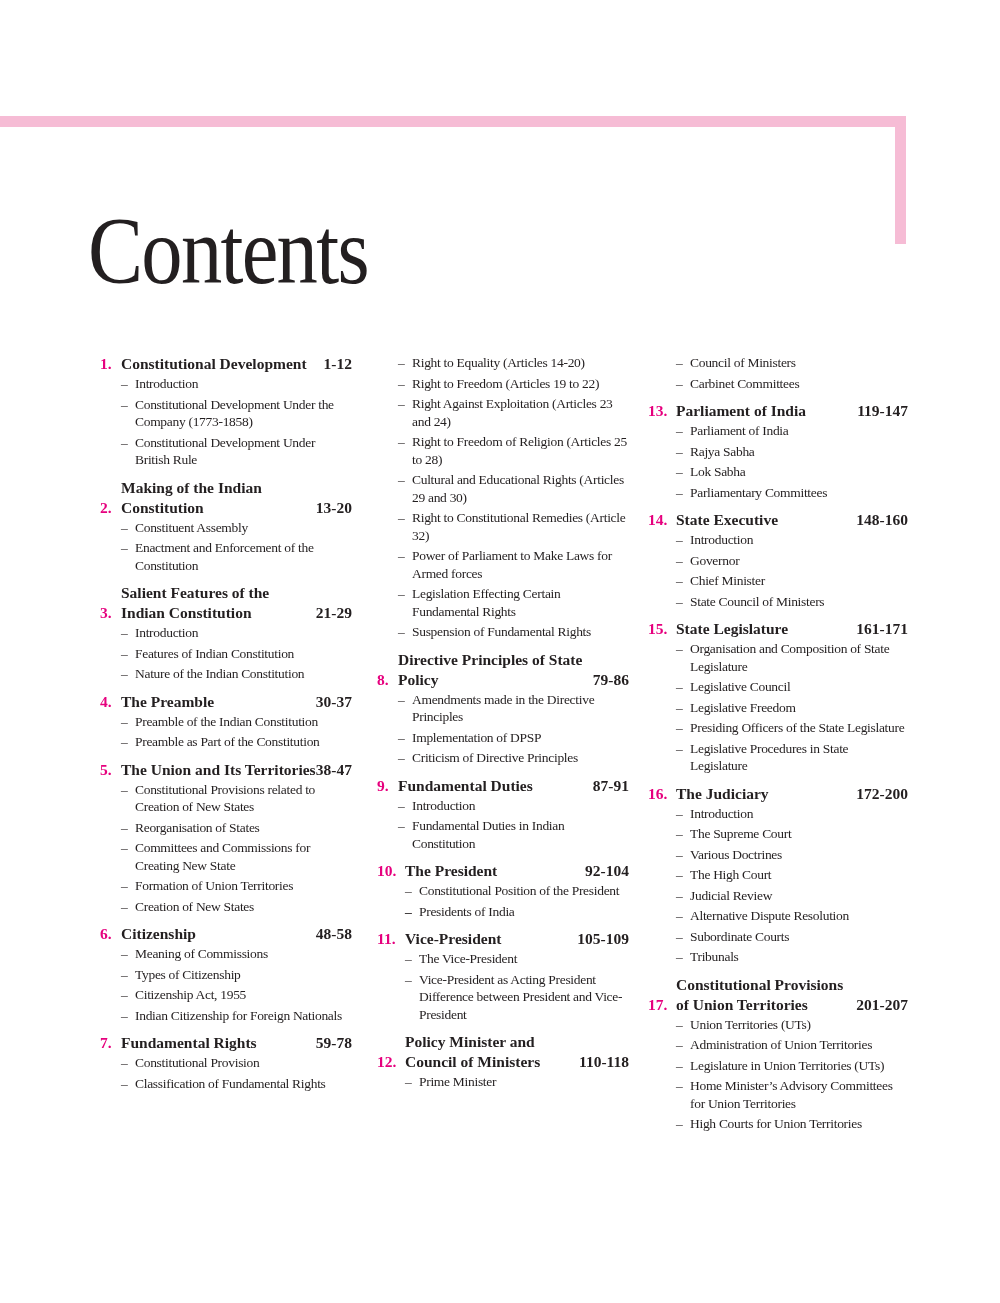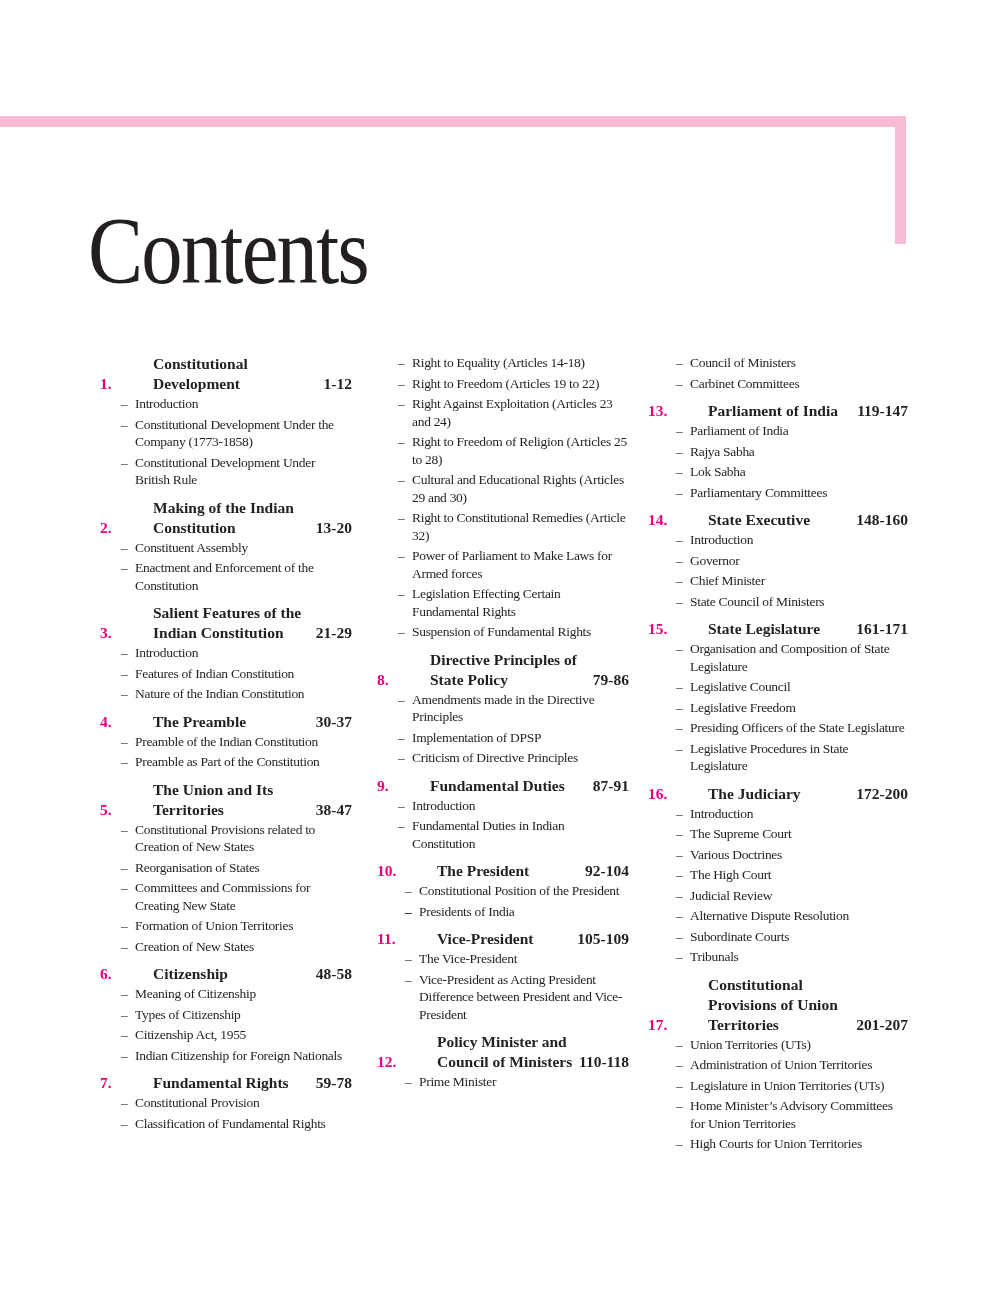--- a/index.html
+++ b/index.html
@@ -11,21 +11,21 @@
            letter-spacing:-2px; font-weight:normal; margin:0; transform:scaleX(0.86); transform-origin:left top; }
   .col { position:absolute; top:354px; }
   .col1 { left:100px; width:252px; }
   .col2 { left:377px; width:252px; }
   .col3 { left:648px; width:260px; }
   .chapter { margin:0 0 9px 0; }
   .ch-head { display:flex; align-items:flex-end; font-weight:bold; font-size:15.5px; line-height:20px; }
   .ch-num { color:#e6007e; flex:0 0 auto; min-width:21px; }
   .col2 .ch-num, .col3 .ch-num { min-width:21px; }
   .ch-num.wide { min-width:28px; }
-  .ch-title { flex:1 1 auto;margin-left:32px; }
+  .ch-title { flex:1 1 auto; }
   .ch-pages { flex:0 0 auto; margin-left:0; white-space:nowrap; }
   .subs { list-style:none; margin:1px 0 0 0; padding:0 0 0 21px; }
   .subs.wide { padding-left:28px; }
   .subs li { position:relative; padding-left:14px; font-size:13.5px; line-height:17.5px; margin-bottom:3px;
              letter-spacing:-0.3px; }
   .subs li .dash { position:absolute; left:0; top:0; }
   .cont { list-style:none; margin:0; padding:0 0 0 21px; }
   .cont.wide { padding-left:28px; }
   .cont li { position:relative; padding-left:14px; font-size:13.5px; line-height:17.5px; margin-bottom:3px; letter-spacing:-0.3px; }
   .cont li .dash { position:absolute; left:0; top:0; }
@@ -101,41 +101,41 @@
         <li><span class="dash">–</span><span>Creation of New States</span></li>
       </ul>
     </div>
     <div class="chapter">
       <div class="ch-head">
         <span class="ch-num">6.</span>
         <span class="ch-title">Citizenship</span>
         <span class="ch-pages">48-58</span>
       </div>
       <ul class="subs">
-        <li><span class="dash">–</span><span>Meaning of Citizenship</span></li>
+        <li><span class="dash">–</span><span>Meaning of Commissions</span></li>
         <li><span class="dash">–</span><span>Types of Citizenship</span></li>
         <li><span class="dash">–</span><span>Citizenship Act, 1955</span></li>
         <li><span class="dash">–</span><span>Indian Citizenship for Foreign Nationals</span></li>
       </ul>
     </div>
     <div class="chapter">
       <div class="ch-head">
         <span class="ch-num">7.</span>
         <span class="ch-title">Fundamental Rights</span>
         <span class="ch-pages">59-78</span>
       </div>
       <ul class="subs">
         <li><span class="dash">–</span><span>Constitutional Provision</span></li>
         <li><span class="dash">–</span><span>Classification of Fundamental Rights</span></li>
       </ul>
     </div>
   </div>
 <div class="col col2">
     <ul class="cont">
-      <li><span class="dash">–</span><span>Right to Equality (Articles 14-18)</span></li>
+      <li><span class="dash">–</span><span>Right to Equality (Articles 14-20)</span></li>
       <li><span class="dash">–</span><span>Right to Freedom (Articles 19 to 22)</span></li>
       <li><span class="dash">–</span><span>Right Against Exploitation (Articles 23 and 24)</span></li>
       <li><span class="dash">–</span><span>Right to Freedom of Religion (Articles 25 to 28)</span></li>
       <li><span class="dash">–</span><span>Cultural and Educational Rights (Articles 29 and 30)</span></li>
       <li><span class="dash">–</span><span>Right to Constitutional Remedies (Article 32)</span></li>
       <li><span class="dash">–</span><span>Power of Parliament to Make Laws for Armed forces</span></li>
       <li><span class="dash">–</span><span>Legislation Effecting Certain Fundamental Rights</span></li>
       <li><span class="dash">–</span><span>Suspension of Fundamental Rights</span></li>
     </ul>
     <div style="height: 6px;"></div>

